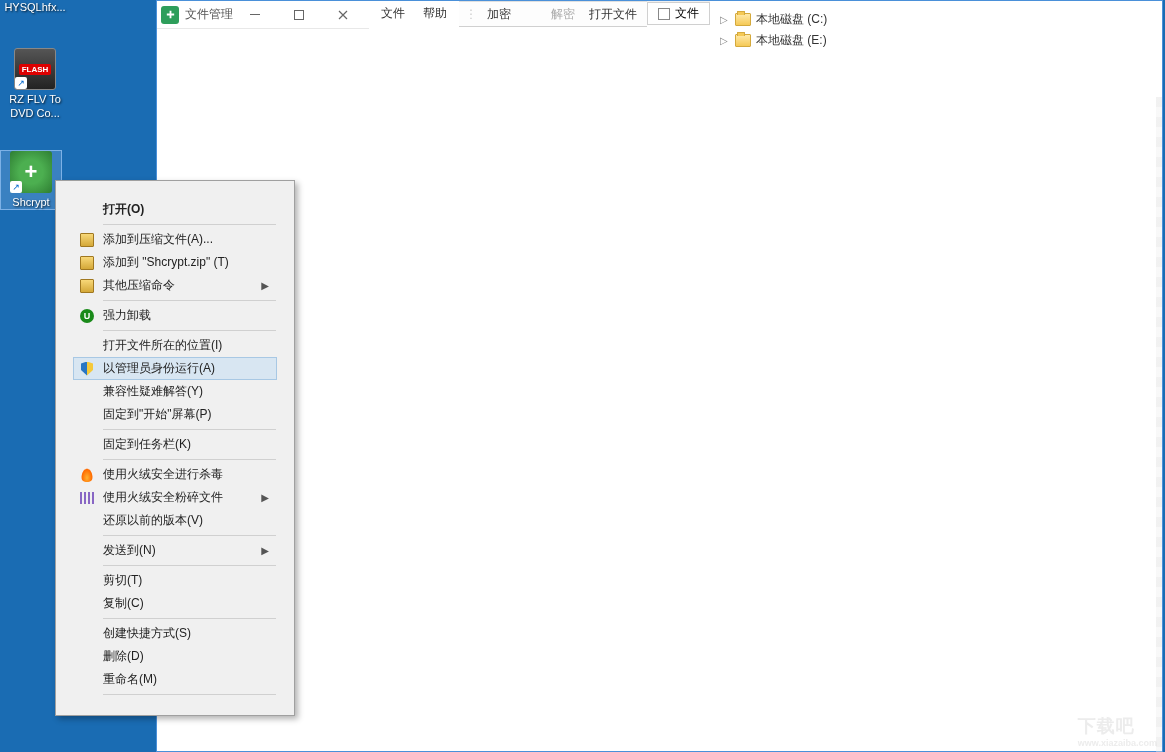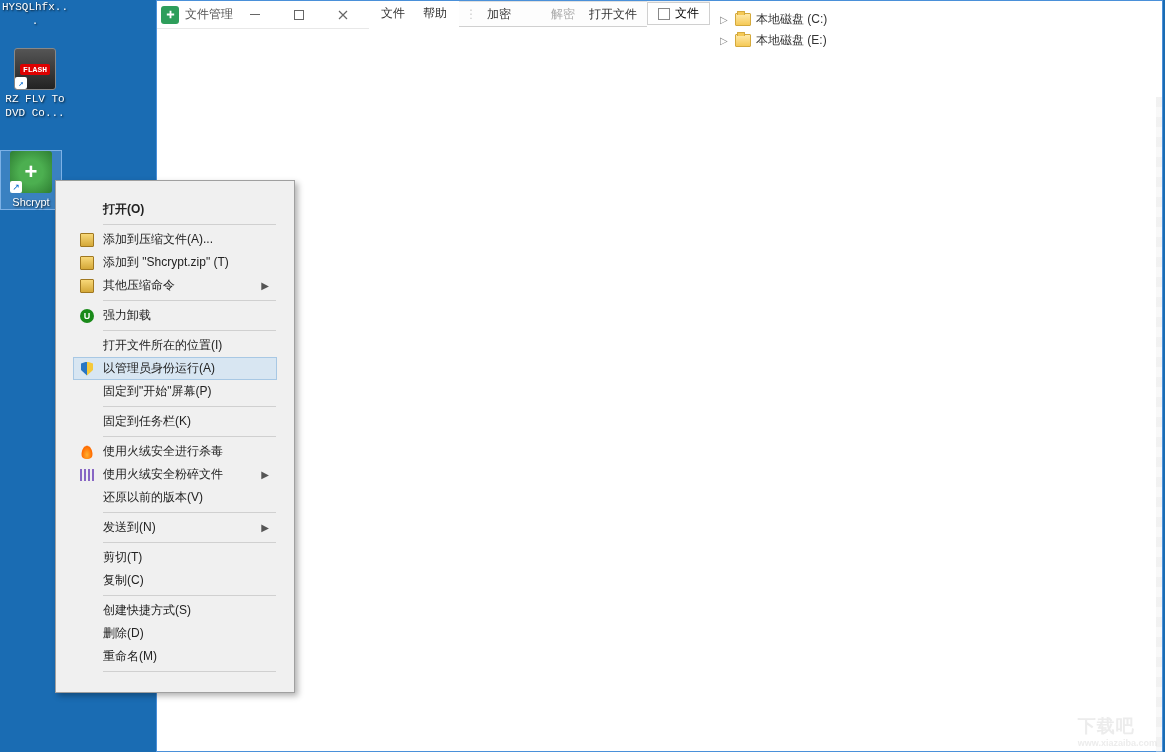--- a/index.html
+++ b/index.html
@@ -30,22 +30,22 @@
       align-items: center;
       justify-content: center;
       position: relative;
     }
     .desktop-icon .label {
       font-size: 11px;
       line-height: 14px;
       text-shadow: 1px 1px 2px rgba(0,0,0,0.8);
       word-break: break-word;
     }
-    .icon-mysql { left: 0; top: 0; font-family: Liberation Mono, monospace; }
-    .icon-flv { left: 0; top: 48px; font-family: Liberation Mono, monospace; }
+    .icon-mysql { left: 0; top: 0; }
+    .icon-flv { left: 0; top: 48px; }
     .icon-flv .icon-img { background: linear-gradient(#555,#222); border:1px solid #888;}
     .icon-flv .flash-badge{background:#d00;color:#fff;font-size:8px;font-weight:bold;padding:1px 3px;border-radius:2px;}
     .icon-shcrypt { left: 0; top: 150px; }
     .icon-shcrypt.selected { background: rgba(120,170,220,0.35); border:1px solid rgba(170,210,255,0.6); width:62px;}
     .icon-shcrypt .icon-img { background: radial-gradient(circle,#4caf50 40%,#2e7d32);}
     .icon-shcrypt .plus{color:#fff;font-size:22px;font-weight:bold;}
     .shortcut-arrow{position:absolute;bottom:0;left:0;width:12px;height:12px;background:#fff;border-radius:2px;display:flex;align-items:center;justify-content:center;font-size:9px;color:#0066cc;}
 
     
     .app-window {
@@ -319,20 +319,24 @@
     <span class="ctx-label">打开文件所在的位置(I)</span>
   </div>
   <div class="ctx-item hover">
     <span class="ctx-icon">
         <span class="shield-half"></span>
       </span>
     <span class="ctx-label">以管理员身份运行(A)</span>
   </div>
   <div class="ctx-item">
     <span class="ctx-icon"></span>
+    <span class="ctx-label">兼容性疑难解答(Y)</span>
+  </div>
+  <div class="ctx-item">
+    <span class="ctx-icon"></span>
     <span class="ctx-label">固定到"开始"屏幕(P)</span>
   </div>
   <div class="ctx-sep"></div>
   <div class="ctx-item">
     <span class="ctx-icon"></span>
     <span class="ctx-label">固定到任务栏(K)</span>
   </div>
   <div class="ctx-sep"></div>
   <div class="ctx-item">
     <span class="ctx-icon">

